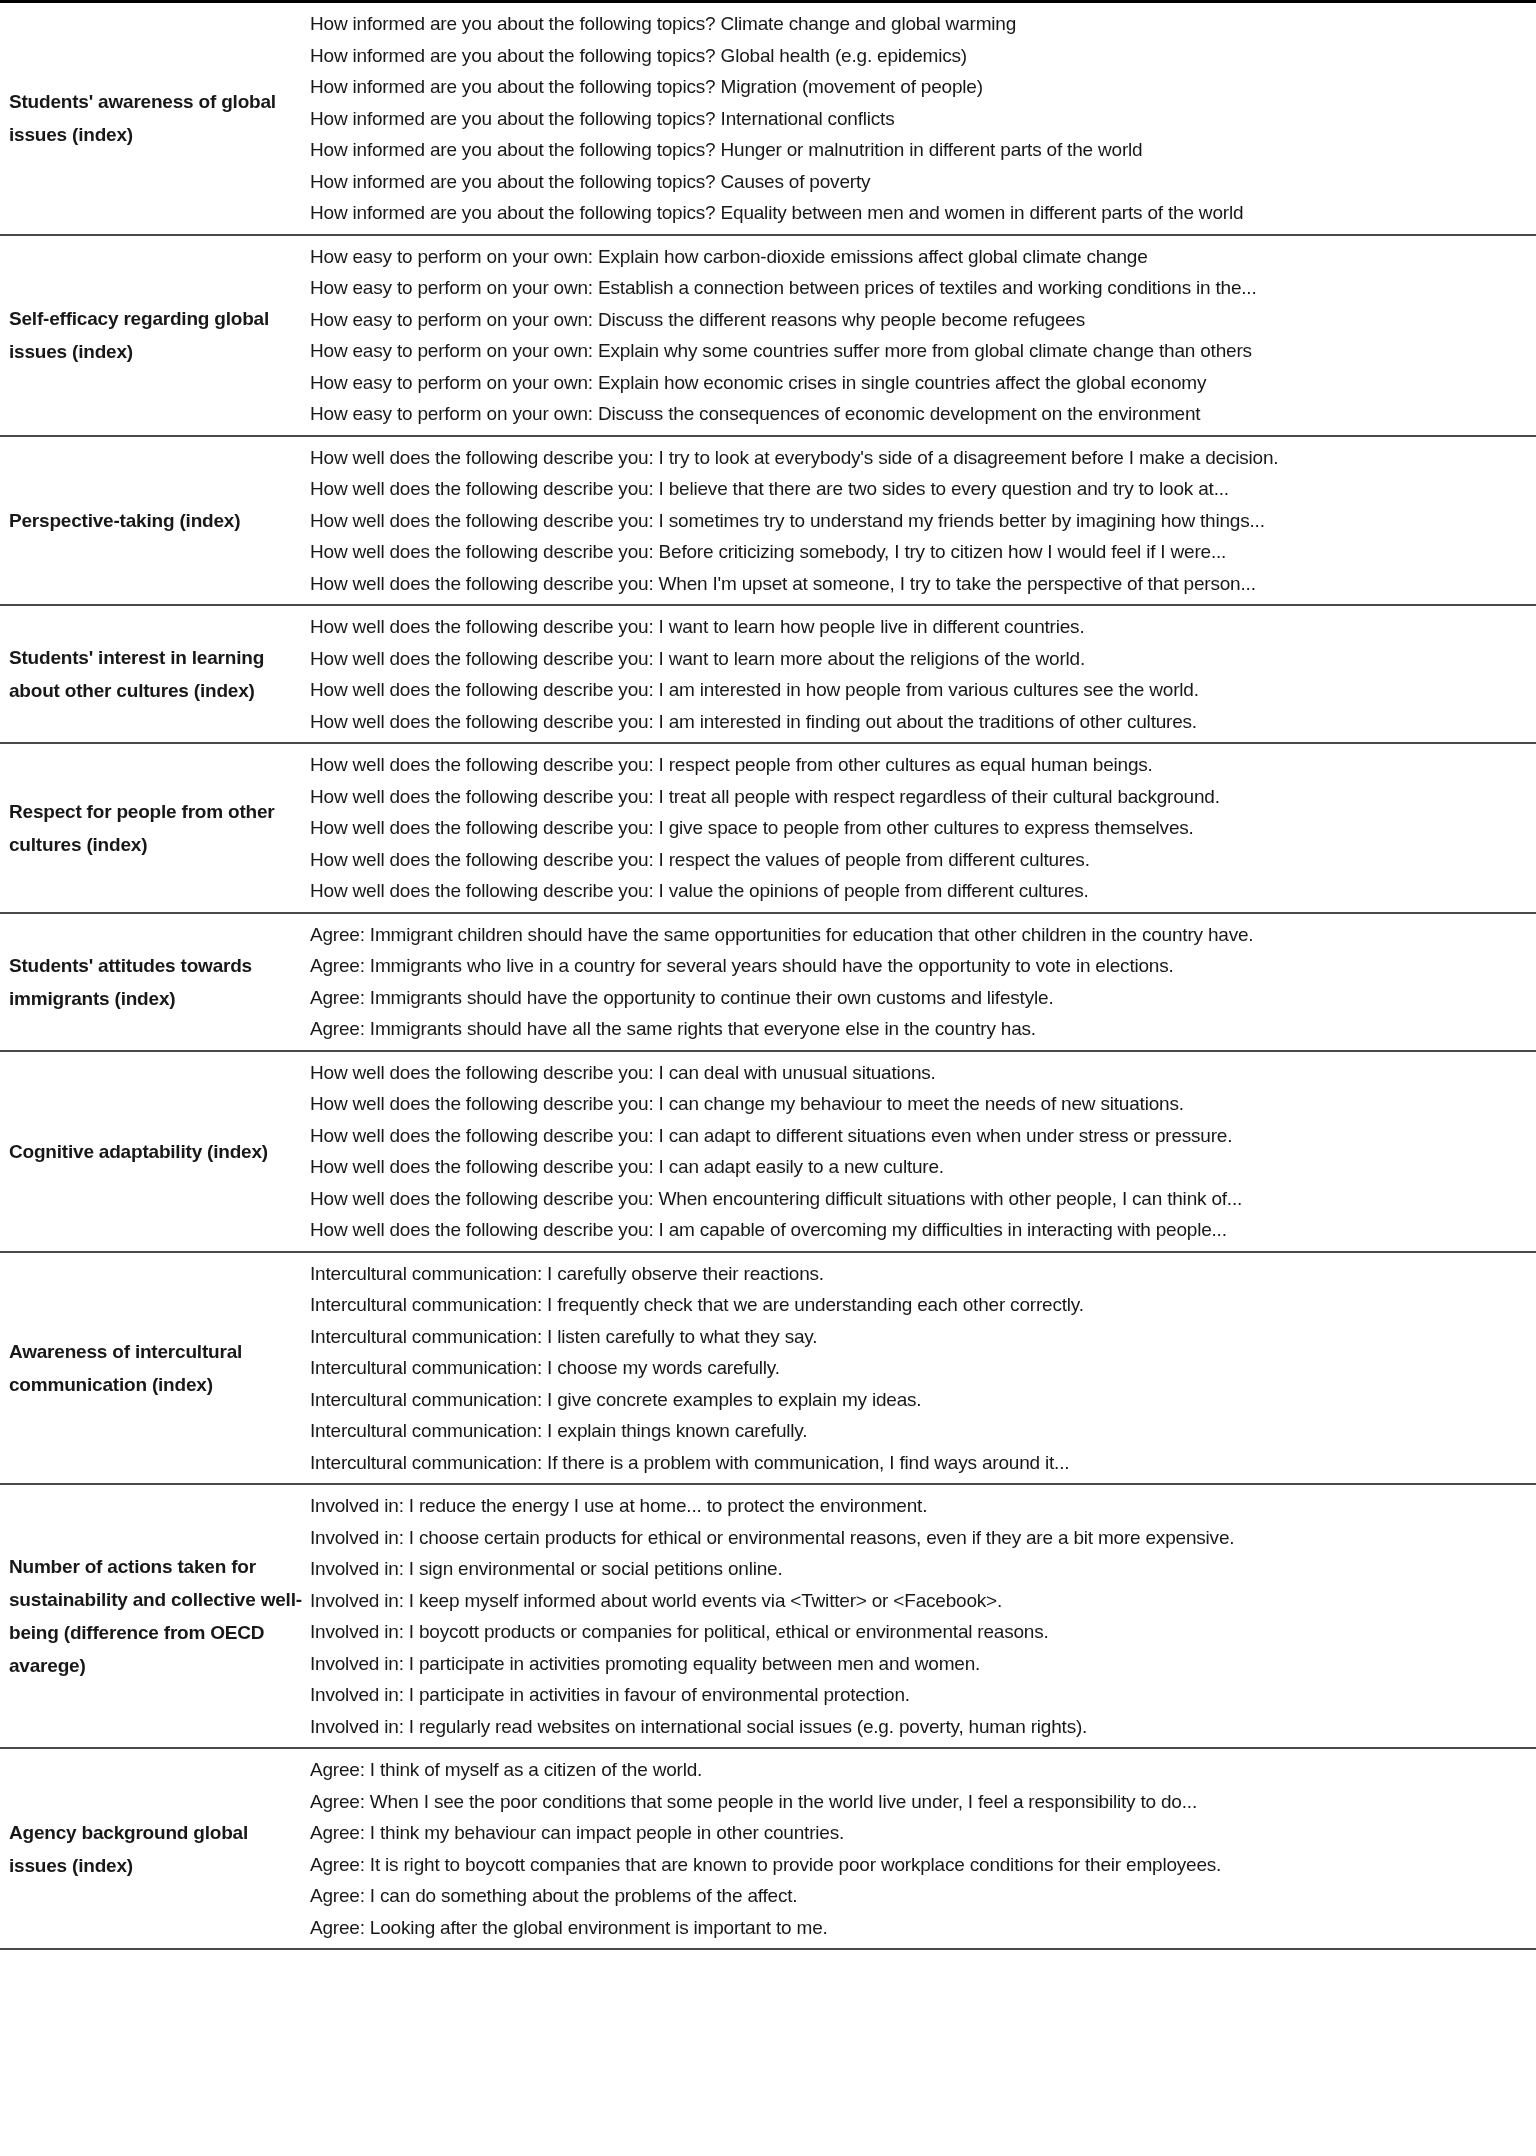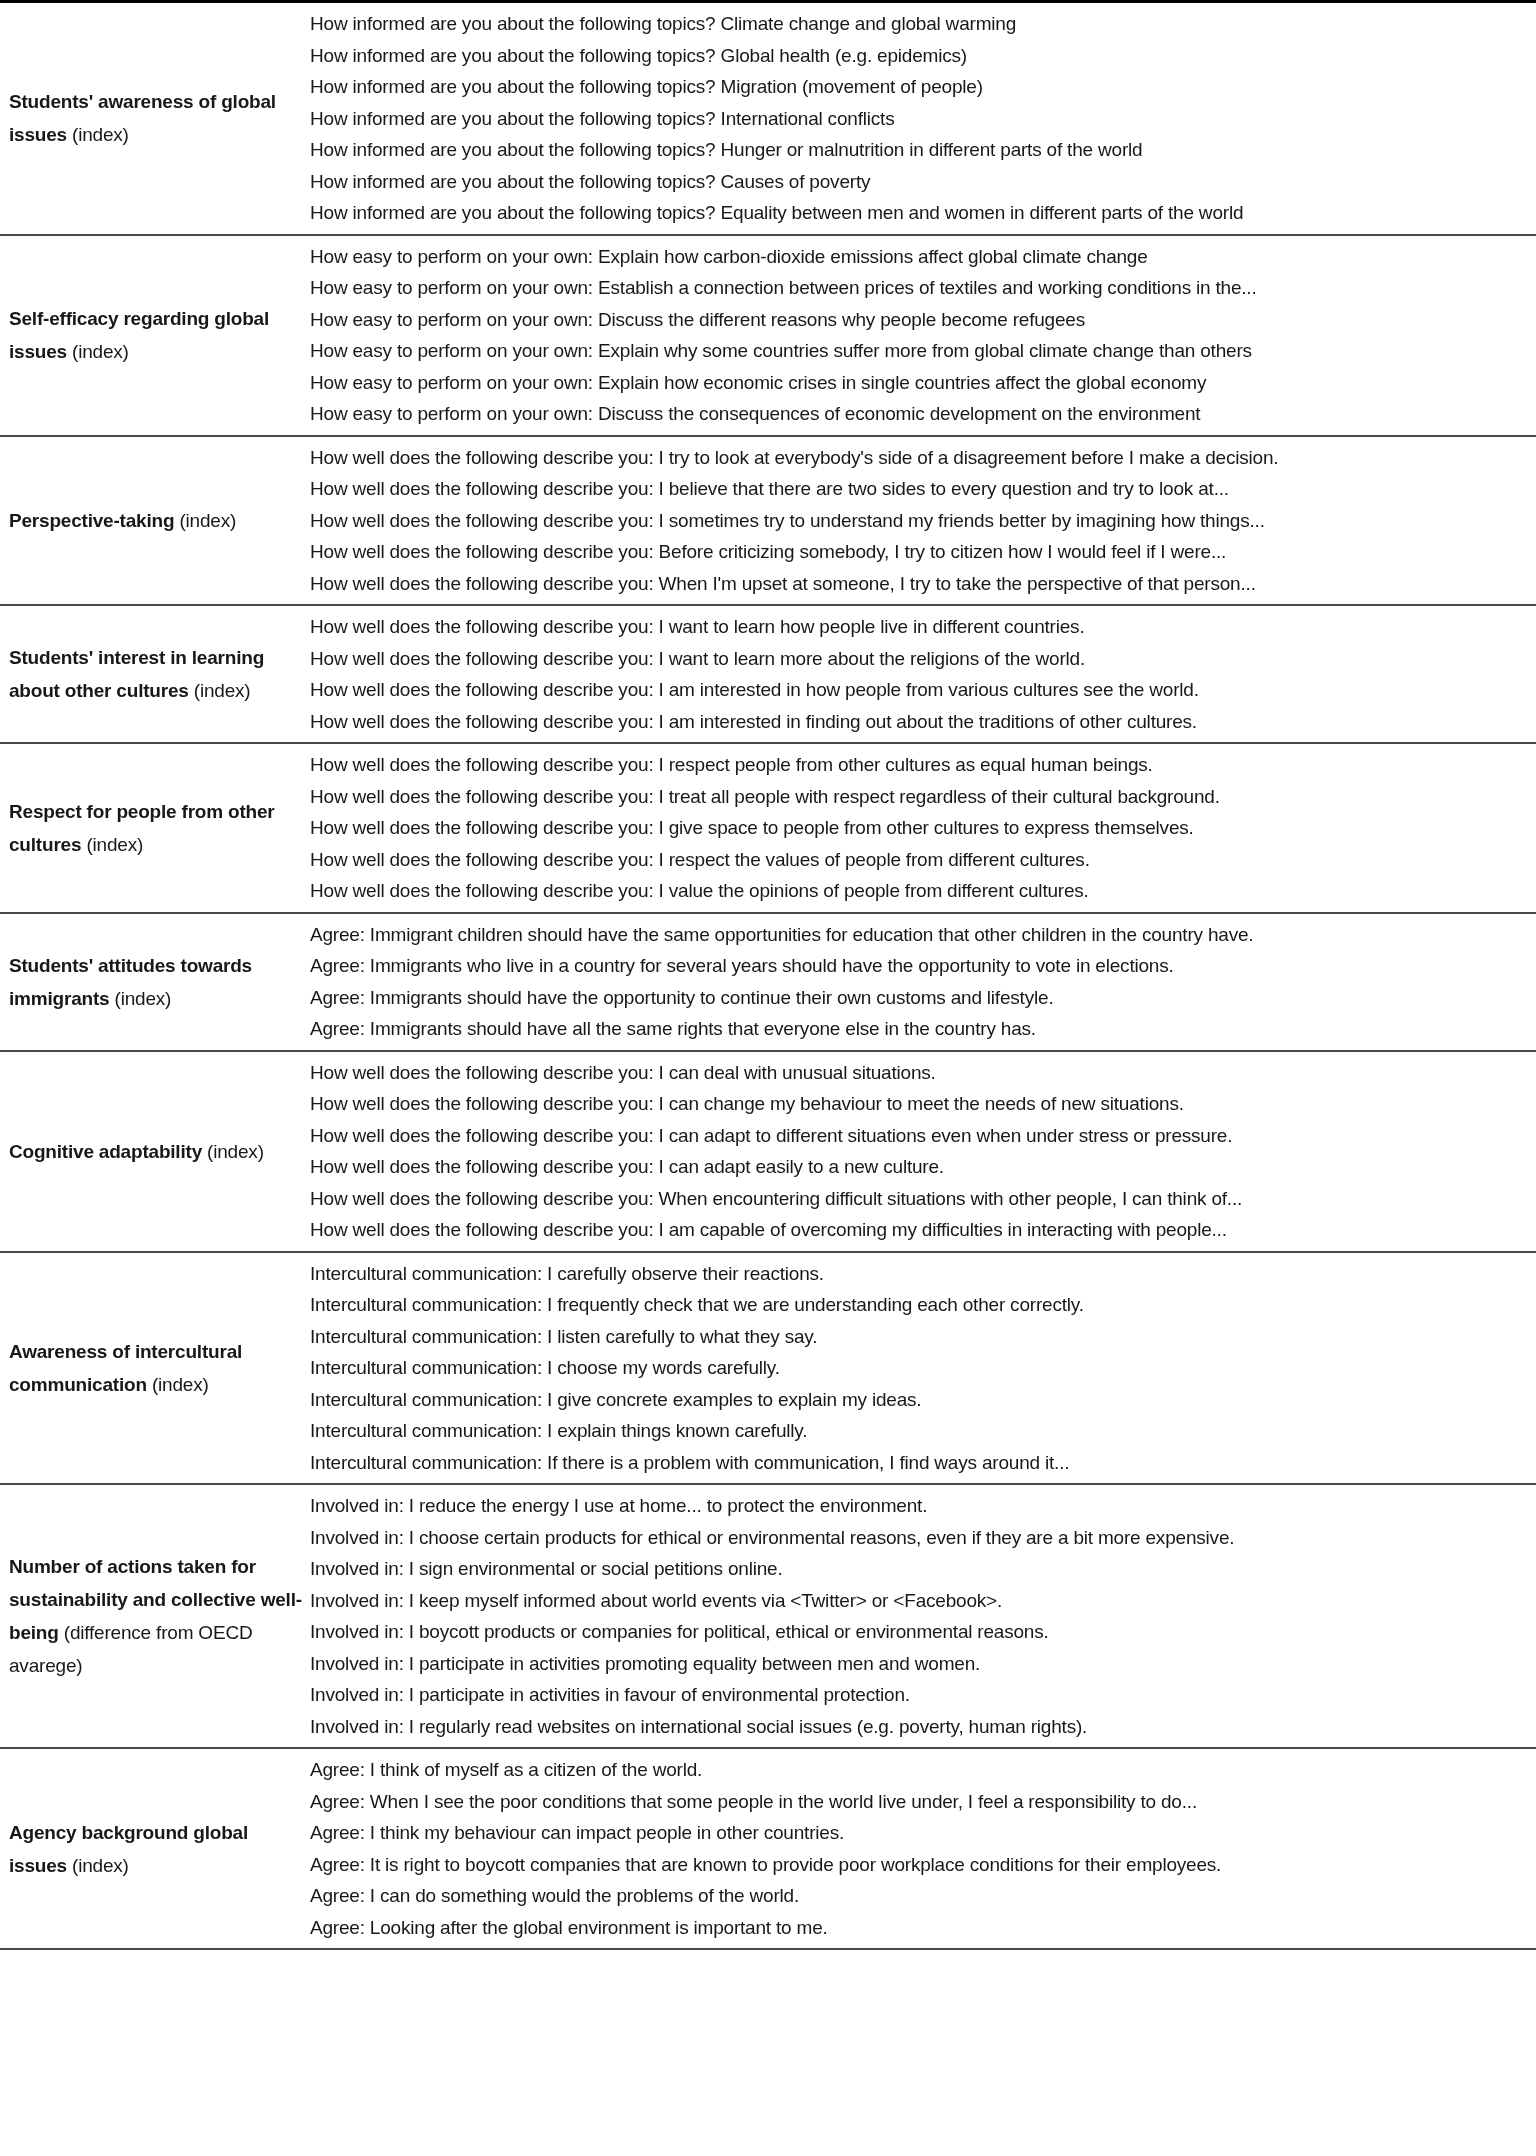--- a/index.html
+++ b/index.html
@@ -28,21 +28,21 @@
     width: 308px;
     text-align: left;
     vertical-align: middle;
     padding: 6px 4px 6px 9px;
     font-size: 19px;
     line-height: 33px;
     font-weight: bold;
     letter-spacing: -0.2px;
   }
   span.idx-suffix {
-    font-weight: normal;
+    font-weight: bold;
   }
   td.items-cell {
     vertical-align: middle;
     padding: 5px 17px 5px 2px;
   }
   .item-line {
     font-size: 19px;
     line-height: 31.5px;
     letter-spacing: -0.2px;
     white-space: nowrap;
@@ -162,19 +162,19 @@
           </td>
   </tr>
 
   <tr class="section-row">
     <th class="idx-cell"><span class="idx-name">Agency background global issues</span><span class="idx-suffix"> (index)</span></th>
     <td class="items-cell">
             <div class="item-line">Agree: I think of myself as a citizen of the world.</div>
             <div class="item-line">Agree: When I see the poor conditions that some people in the world live under, I feel a responsibility to do...</div>
             <div class="item-line">Agree: I think my behaviour can impact people in other countries.</div>
             <div class="item-line">Agree: It is right to boycott companies that are known to provide poor workplace conditions for their employees.</div>
-            <div class="item-line">Agree: I can do something would the problems of the world.</div>
+            <div class="item-line">Agree: I can do something about the problems of the affect.</div>
             <div class="item-line">Agree: Looking after the global environment is important to me.</div>
           </td>
   </tr>
 </tbody>
   </table>
 </div>
 
 </body></html>

